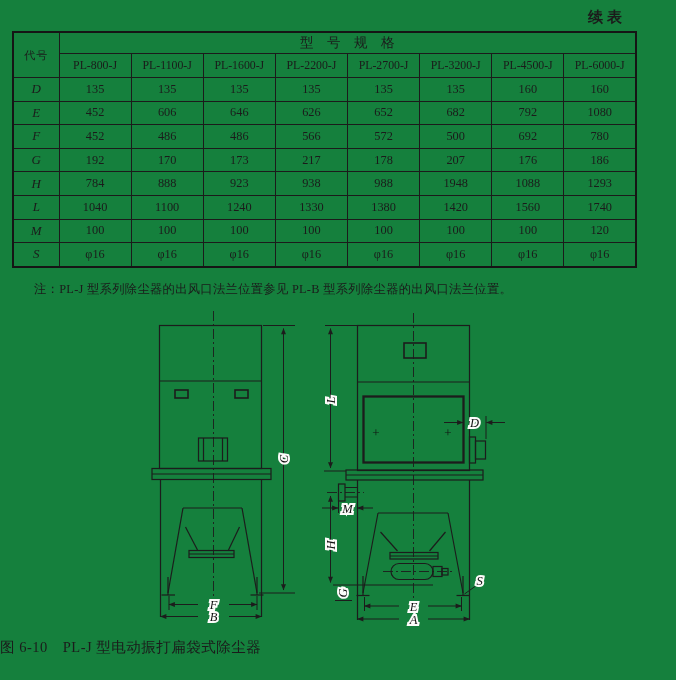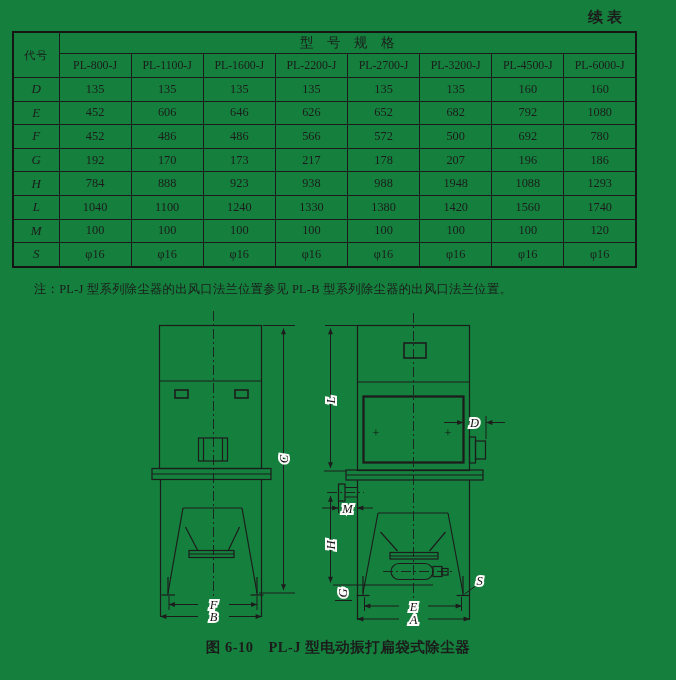--- a/index.html
+++ b/index.html
@@ -26,22 +26,22 @@
   svg.fig line,svg.fig rect,svg.fig path.ln{stroke:#1c1c1c;fill:none;stroke-width:1.2;}
   svg.fig .thick{stroke-width:2.3;}
   svg.fig .thin{stroke-width:1;}
   svg.fig .cline{stroke-width:.9;stroke-dasharray:10 3 2 3;}
   svg.fig text{font-family:"Liberation Serif","DejaVu Serif",serif;fill:#111;
                stroke:#fcfcfa;stroke-width:4px;paint-order:stroke;text-anchor:middle;}
   svg.fig text.dim{font-style:italic;font-size:12.5px;}
   svg.fig text.plus{font-size:13px;stroke-width:0;}
   svg.fig marker path{fill:#1c1c1c;stroke:none;}
 
-  .caption{position:absolute;top:638px;left:0;width:676px;text-align:center;
-           font-size:14.5px;letter-spacing:.5px;font-weight:bold;}
+  .caption{position:absolute;top:638px;left:0;width:676px;
+           font-size:14.5px;letter-spacing:.5px;}
 </style>
 </head>
 <body>
 
 <div class="page">
 
   <div class="cont-label">续表</div>
 
   <table class="spec">
     <colgroup>
@@ -106,21 +106,21 @@
         <td>780</td>
       </tr>
       <tr>
         <th class="rowlab">G</th>
         <td>192</td>
         <td>170</td>
         <td>173</td>
         <td>217</td>
         <td>178</td>
         <td>207</td>
-        <td>196</td>
+        <td>176</td>
         <td>186</td>
       </tr>
       <tr>
         <th class="rowlab">H</th>
         <td>784</td>
         <td>888</td>
         <td>923</td>
         <td>938</td>
         <td>988</td>
         <td>1948</td>

